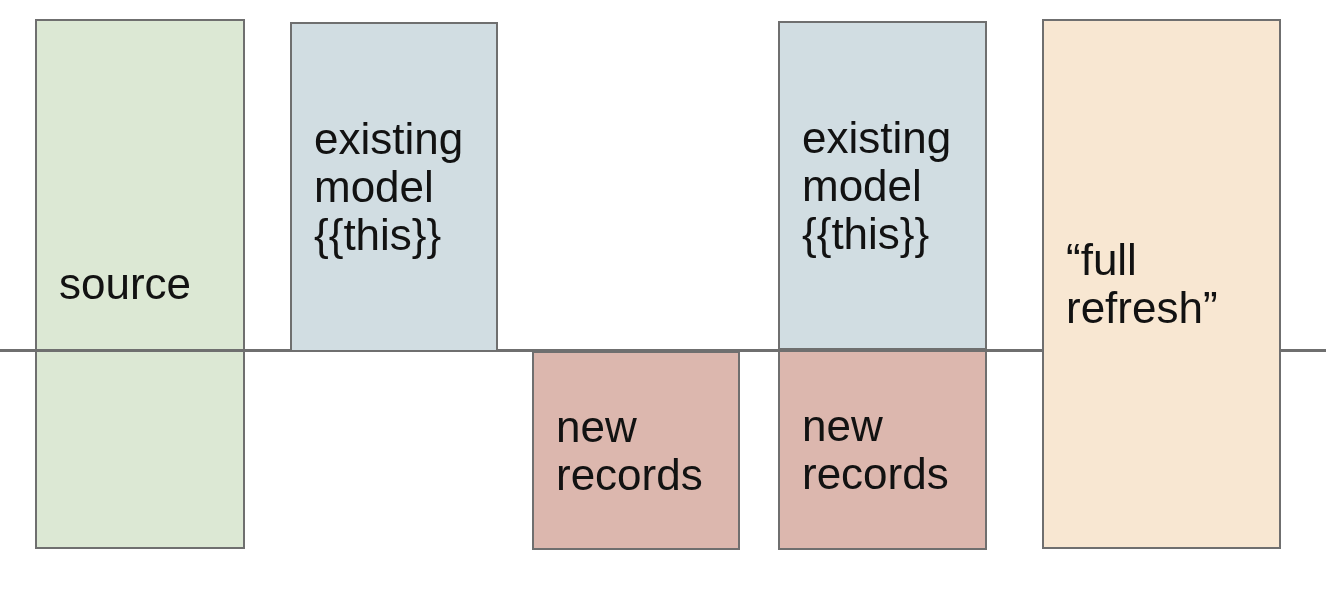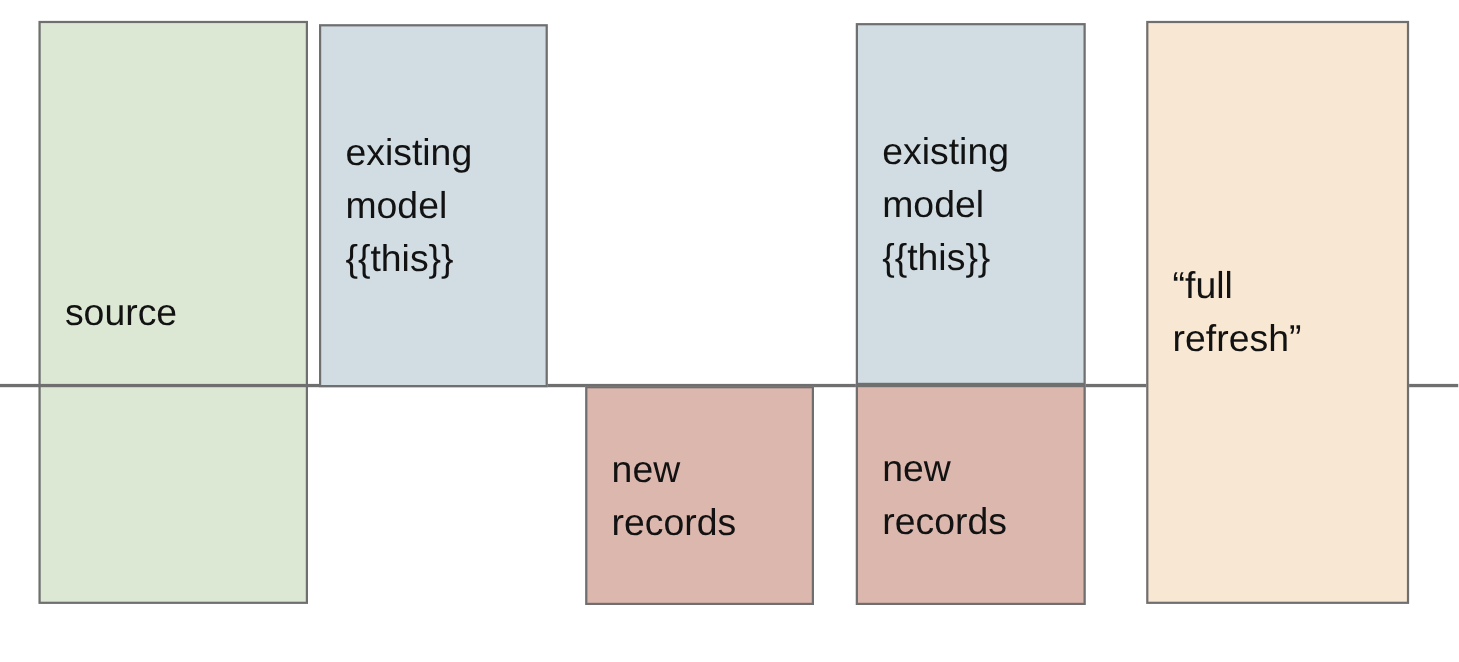--- a/index.html
+++ b/index.html
@@ -28,27 +28,27 @@
     box-sizing: border-box;
     border: 2px solid #6f6f6f;
     display: flex;
     align-items: center;
     z-index: 3;
   }
   .box .label {
     display: block;
     padding-left: 22px;
     padding-right: 6px;
-    font-size: 34px;
+    font-size: 44px;
     line-height: 48px;
     color: #121212;
     white-space: pre-line;
     letter-spacing: 0;
   }
-  #box-source       { left: 35px;   top: 19px;  width: 245px; height: 530px; z-index: 1; }
+  #box-source       { left: 35px;   top: 19px;  width: 210px; height: 530px; z-index: 1; }
   #box-existing-1   { left: 290px;  top: 22px;  width: 208px; height: 330px; }
   #box-new-1        { left: 532px;  top: 351px; width: 208px; height: 199px; }
   #box-existing-2   { left: 778px;  top: 21px;  width: 209px; height: 329px; }
   #box-new-2        { left: 778px;  top: 350px; width: 209px; height: 200px; }
   #box-full-refresh { left: 1042px; top: 19px;  width: 239px; height: 530px; }
 </style>
 </head>
 <body>
 
 <div class="canvas">

